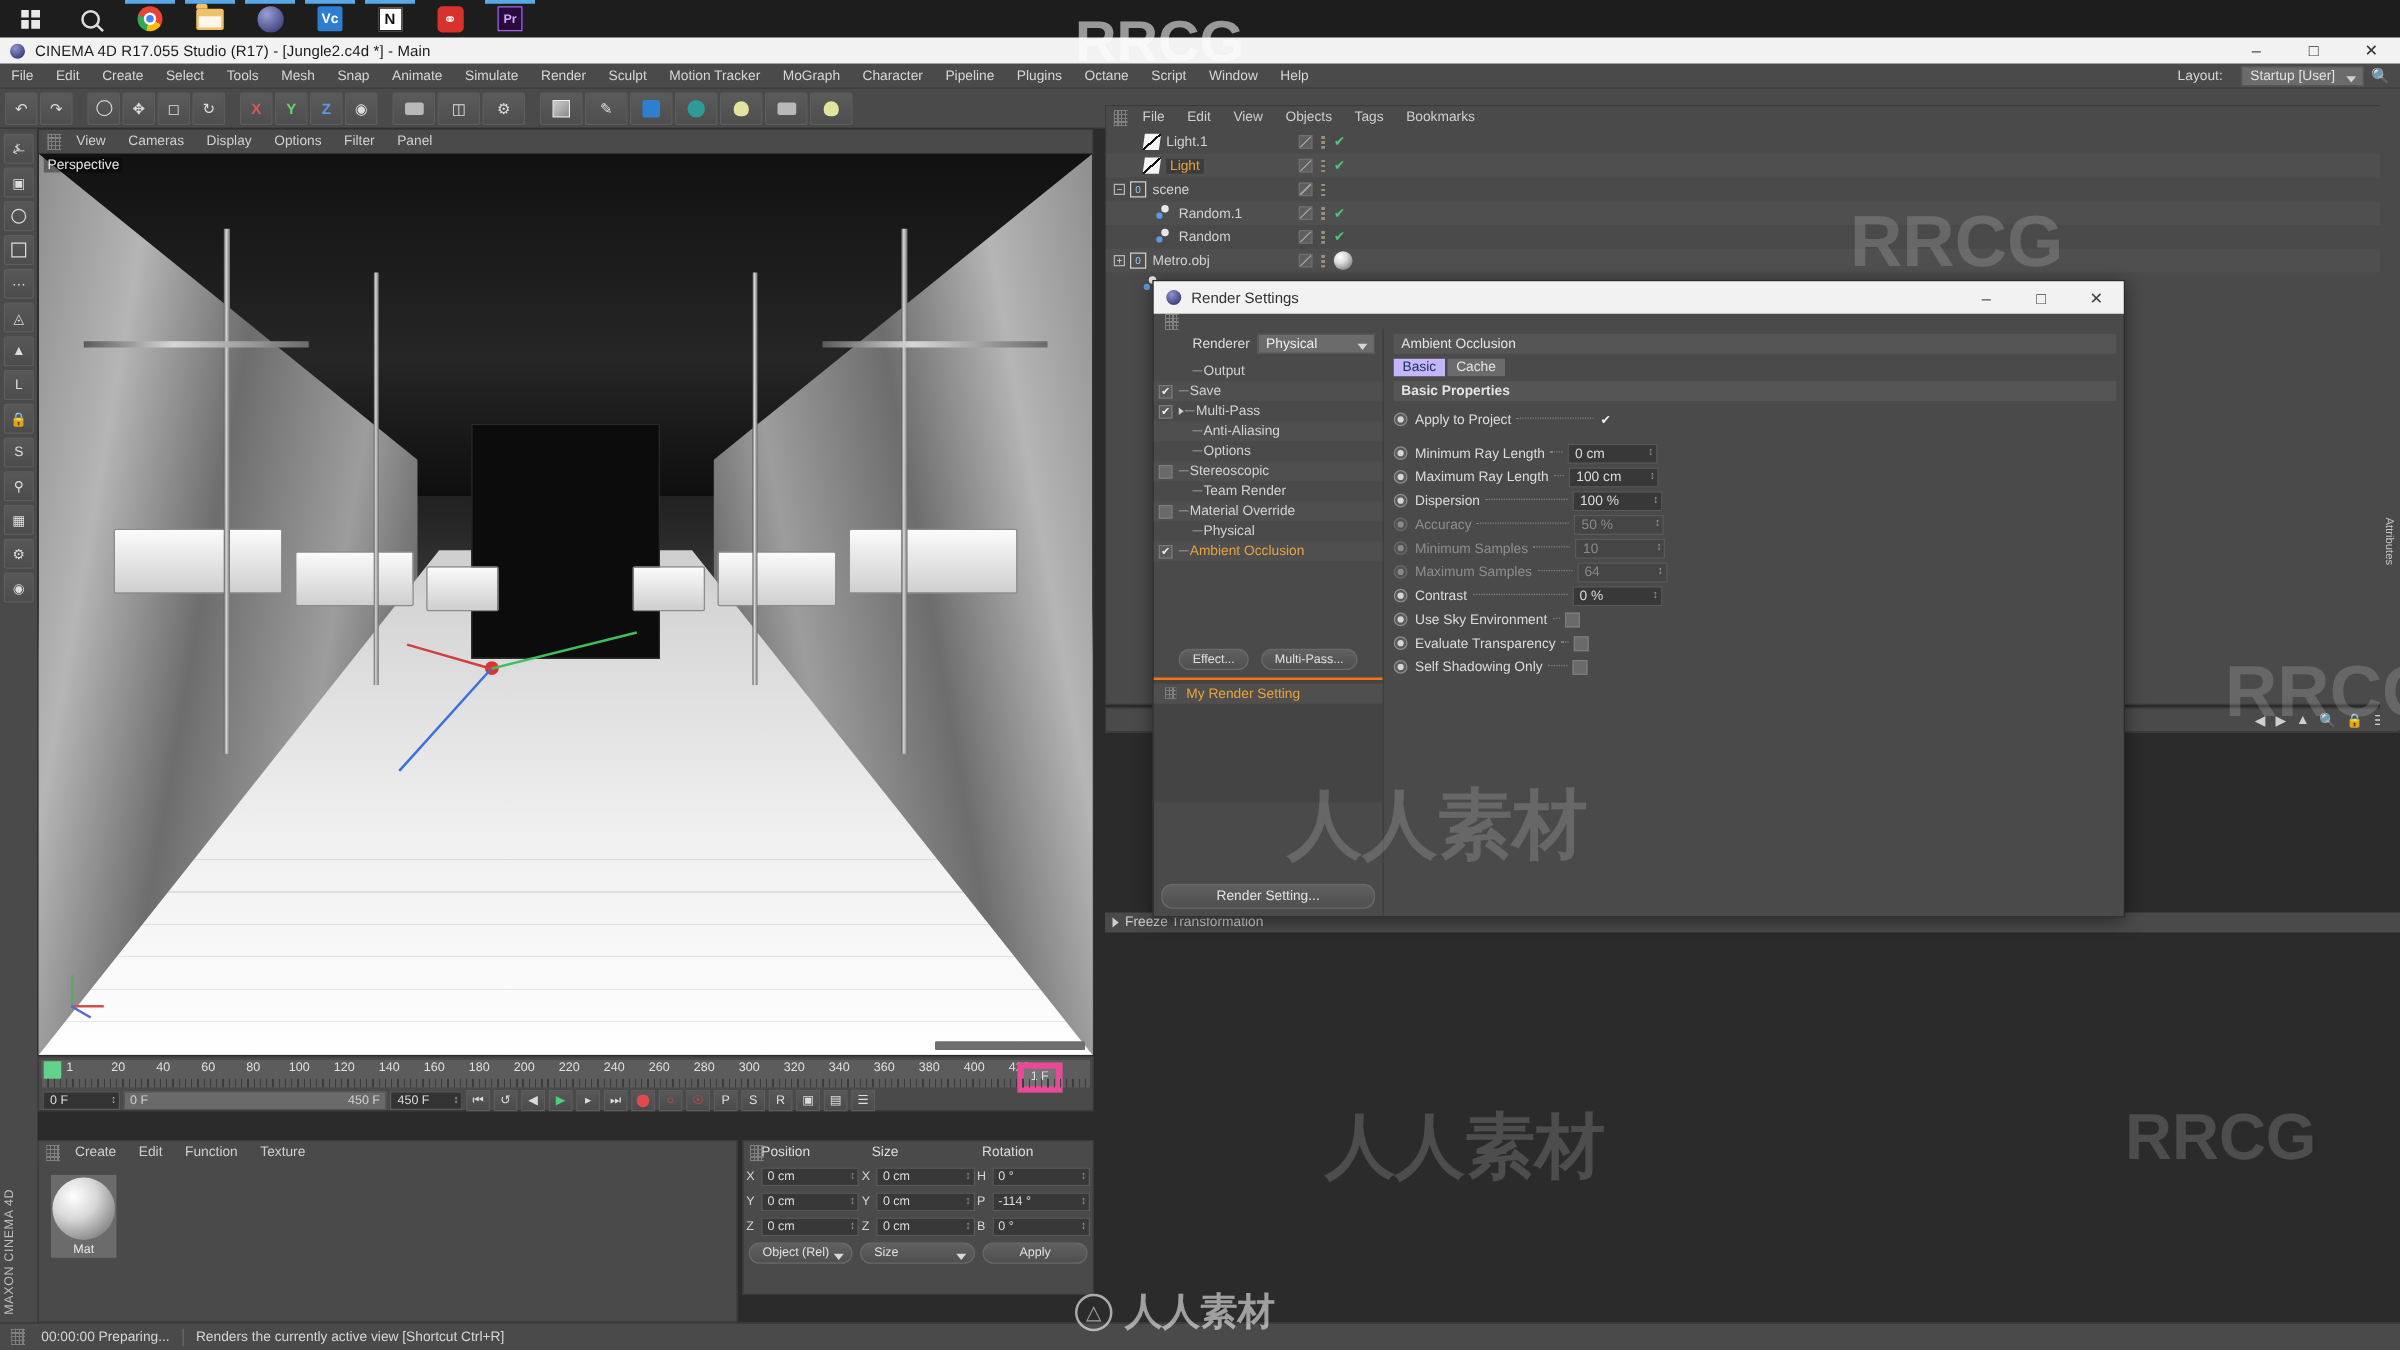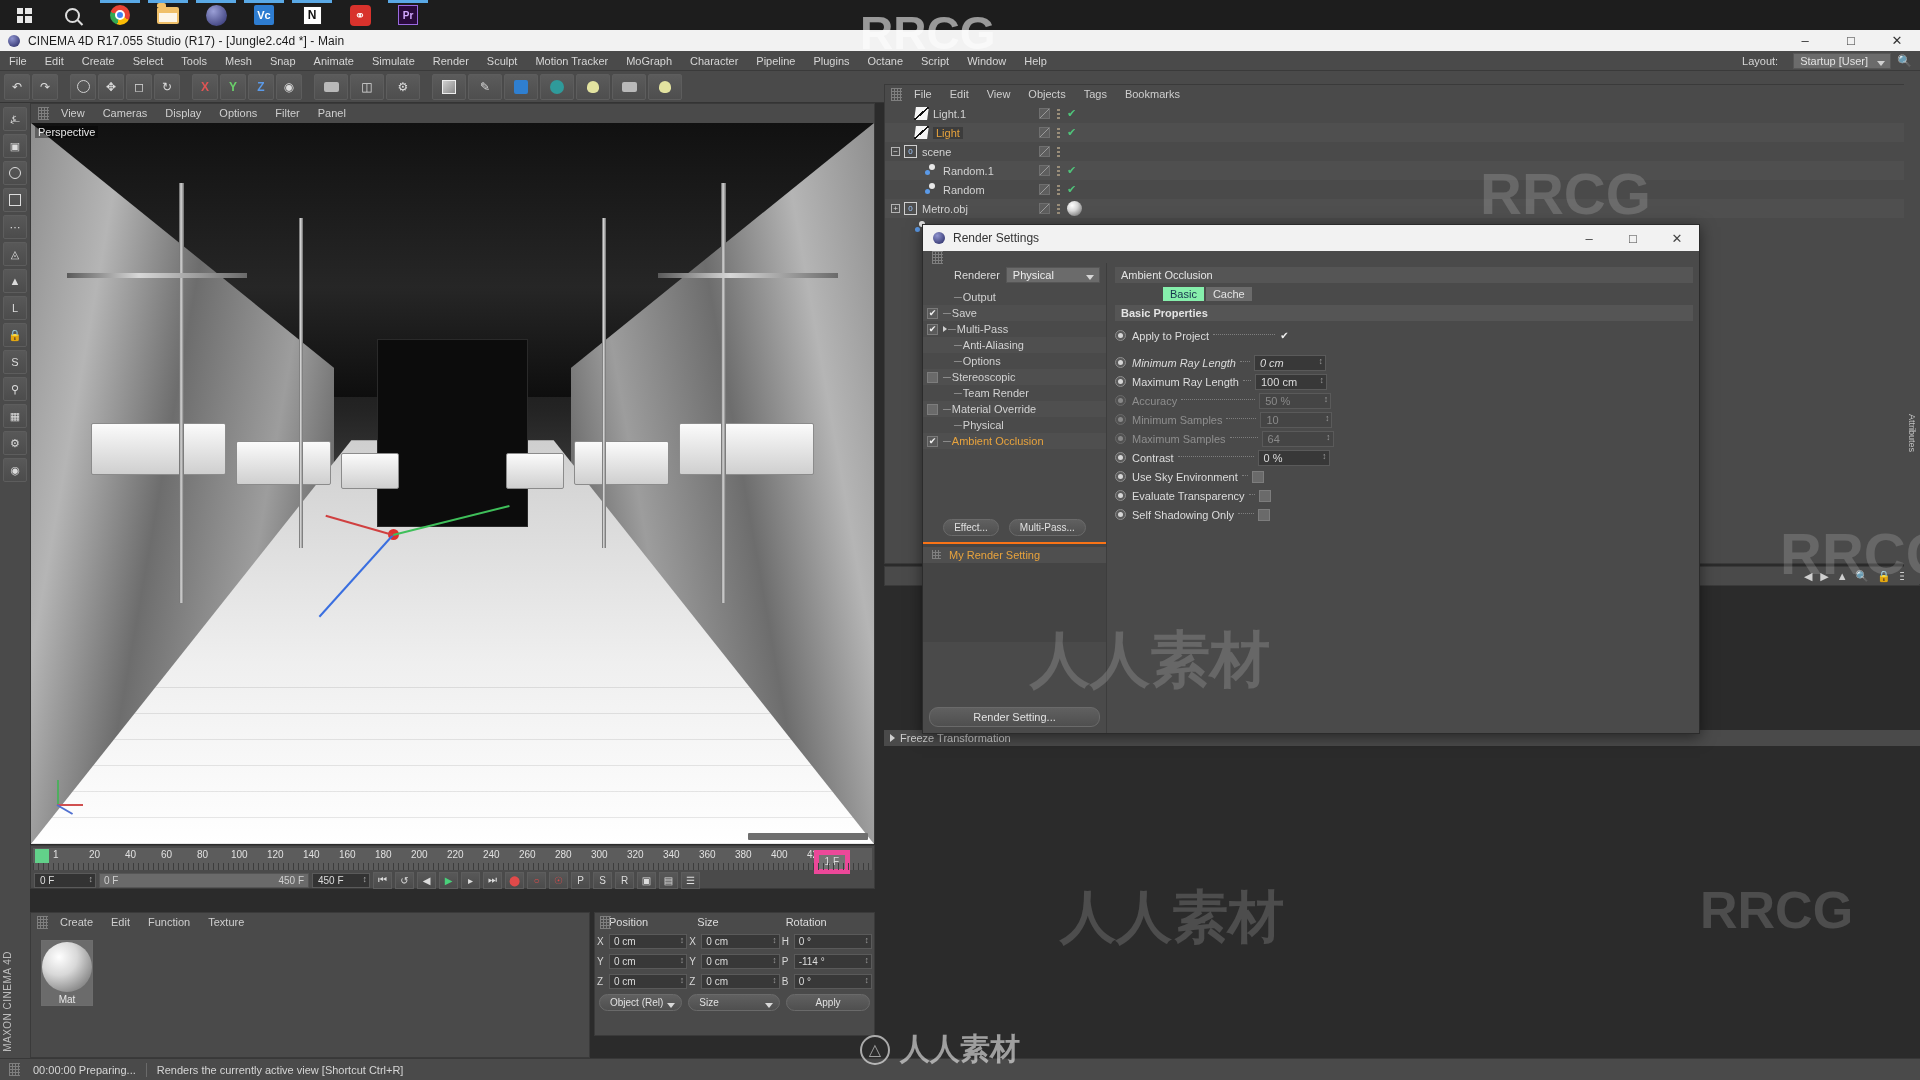--- a/index.html
+++ b/index.html
@@ -218,21 +218,21 @@
   .rsbtns{display:flex;gap:10px;justify-content:center;padding:10px 0 6px 0;margin-top:auto;}
   .rssetlist{height:100px;background:#444;border-top:2px solid #f97316;padding-top:3px;}
   .rssetrow{height:16px;display:flex;align-items:center;gap:5px;padding-left:6px;font-size:11px;color:#e8a33d;background:#4f4f4f;}
   .rsfooter{padding:6px;margin-top:auto;}
   .rsfullbtn{width:100%;background:linear-gradient(#606060,#4f4f4f);border:1px solid #6a6a6a;border-radius:9px;color:#e2e2e2;font-size:11px;padding:3px 0;text-align:center;}
 
   .rsright{flex:1;padding:4px 6px 0 8px;display:flex;flex-direction:column;}
   .secthead{background:#555;color:#e4e4e4;font-size:11px;padding:2px 6px;margin-bottom:4px;}
   .tabs{display:flex;gap:2px;margin-bottom:4px;}
   .tab{font-size:11px;padding:1px 7px;background:#6b6b6b;color:#e4e4e4;}
-  .tab.active{background:#86efac;color:#16324d;margin-left:48px;}
+  .tab.active{background:#c4b5fd;color:#16324d;}
   .subhead{background:#555;color:#e4e4e4;font-size:11px;font-weight:bold;padding:2px 6px;margin-bottom:5px;}
   .prow{display:flex;align-items:center;height:19px;}
   .radio{width:11px;height:11px;border-radius:50%;border:1px solid #8d8d8d;background:#5a5a5a;margin-right:6px;position:relative;flex:0 0 auto;}
   .radio::after{content:"";position:absolute;inset:2px;border-radius:50%;background:#d6d6d6;}
   .radio.dim{opacity:.45;}
   .plabel{font-size:11px;color:#dcdcdc;white-space:nowrap;}
   .plabel.dim{color:#8e8e8e;}
   .dotfill{flex:1;border-bottom:1px dotted #9a9a9a;margin:0 4px 3px 4px;opacity:.65;min-width:6px;}
   .pchk{width:11px;height:11px;display:flex;align-items:center;justify-content:center;color:#f0f0f0;font-size:10px;}
   .pbox{width:12px;height:12px;background:#6a6a6a;border:1px solid #7d7d7d;}
@@ -760,31 +760,37 @@
         <div class="subhead">Basic Properties</div>
 
         <div class="prow">
           <span class="radio"></span>
           <span class="plabel">Apply to Project</span>
           <span class="dotfill" style="max-width:62px;"></span>
           <span class="pchk">✔</span>
         </div>
 
 
-        <div class="prow" style="margin-top:8px;font-style:italic;">
+        <div class="prow" style="margin-top:8px;">
           <span class="radio"></span>
           <span class="plabel">Minimum Ray Length</span>
           <span class="dotfill" style="max-width:10px;"></span>
           <span class="pfield">0 cm</span>
         </div>
         <div class="prow">
           <span class="radio"></span>
           <span class="plabel">Maximum Ray Length</span>
           <span class="dotfill" style="max-width:8px;"></span>
           <span class="pfield">100 cm</span>
+        </div>
+        <div class="prow">
+          <span class="radio"></span>
+          <span class="plabel">Dispersion</span>
+          <span class="dotfill" style="max-width:66px;"></span>
+          <span class="pfield">100 %</span>
         </div>
         <div class="prow">
           <span class="radio dim"></span>
           <span class="plabel dim">Accuracy</span>
           <span class="dotfill" style="max-width:74px;"></span>
           <span class="pfield dim">50 %</span>
         </div>
         <div class="prow">
           <span class="radio dim"></span>
           <span class="plabel dim">Minimum Samples</span>

